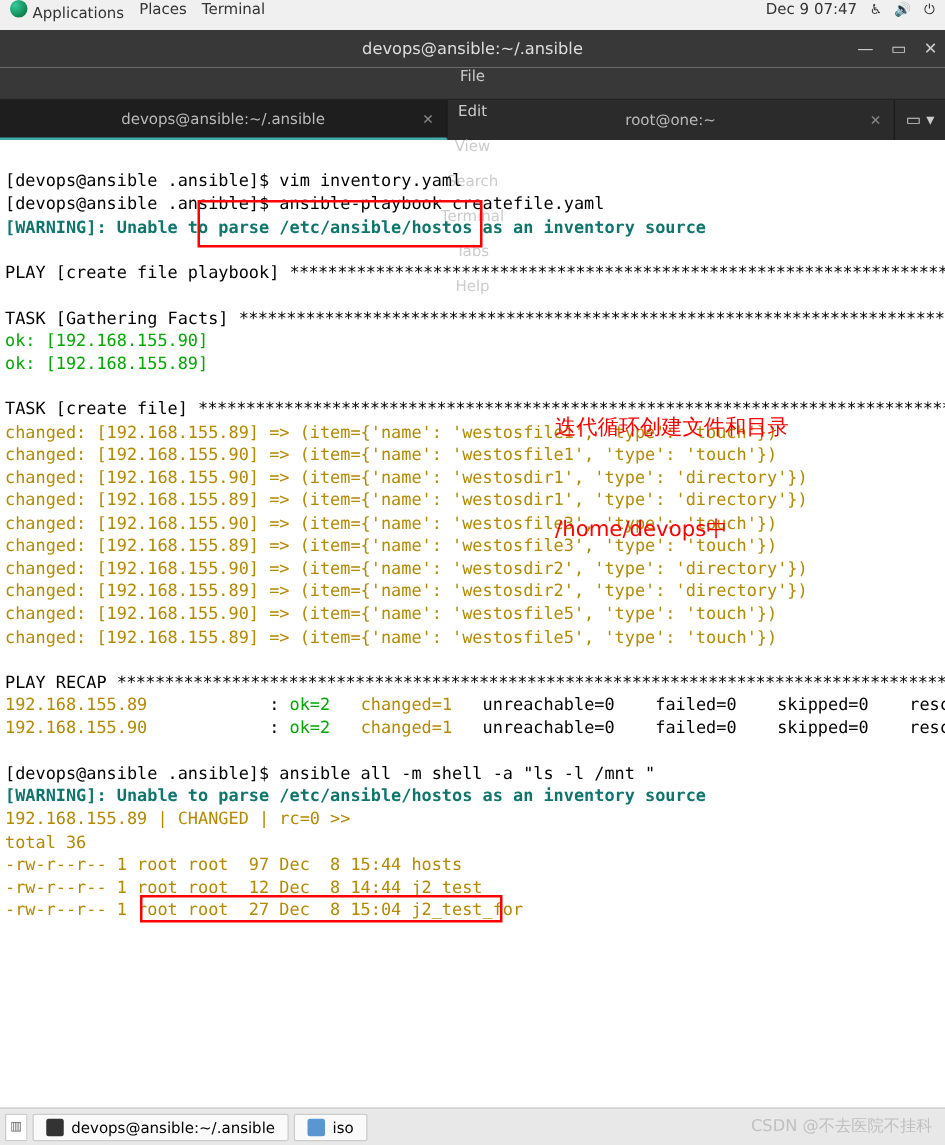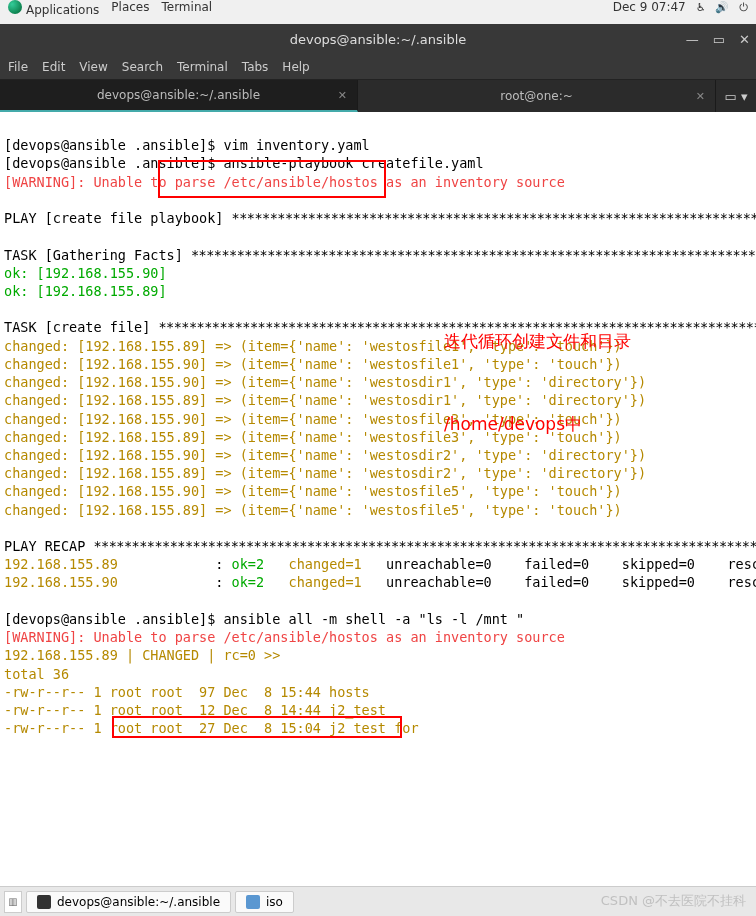--- a/index.html
+++ b/index.html
@@ -4,29 +4,29 @@
 <style>
 * { margin: 0; padding: 0; box-sizing: border-box; }
 body { width: 756px; height: 916px; font-family: "DejaVu Sans", sans-serif; font-size: 13px; background: #fff; overflow: hidden; position: relative; }
 .topbar { height: 24px; background: #f0f0f0; display: flex; align-items: flex-start; padding: 0 8px; font-size: 12px; color: #333; justify-content: space-between; }
 .topbar-left { display: flex; gap: 12px; }
 .topbar-left .activities-icon { width: 14px; height: 14px; border-radius: 50%; background: radial-gradient(circle at 30% 30%, #3c9, #063); display: inline-block; margin-right: 4px; }
 .topbar-right { display: flex; gap: 10px; align-items: center; }
 .sys-icon { font-size: 11px; color: #333; }
 .titlebar { height: 30px; background: #383838; color: #ddd; display: flex; align-items: center; justify-content: center; position: relative; font-size: 13px; }
 .titlebar .win-controls { position: absolute; right: 6px; display: flex; gap: 14px; font-size: 13px; color: #ccc; }
-.menubar { height: 26px; background: #383838; color: #ccc; display: flex; align-items: center; padding: 0 8px; gap: 14px; font-size: 12px; border-bottom: 1px solid #222; }
+.menubar { height: 26px; background: #383838; color: #ccc; display: flex; align-items: center; padding: 0 8px; gap: 14px; font-size: 12px; border-bottom: 1px solid #222; flex-direction: column; }
 .tabbar { height: 32px; background: #2b2b2b; display: flex; align-items: stretch; }
 .tab { flex: 1; display: flex; align-items: center; justify-content: center; color: #bbb; font-size: 12px; position: relative; border-right: 1px solid #1a1a1a; }
 .tab.active { background: #1e1e1e; border-bottom: 2px solid #4aa; }
 .tab .close-x { position: absolute; right: 10px; color: #888; font-size: 11px; }
 .tab-extra { width: 40px; display: flex; align-items: center; justify-content: center; color: #ccc; }
 .terminal { font-family: "DejaVu Sans Mono", monospace; font-size: 13.5px; line-height: 1.35; background: #fff; color: #000; padding: 6px 4px 4px 4px; white-space: pre; }
 .prompt-host { color: #000; }
-.warn { color: #ef4444; }
+.warn { color: #0f766e; font-weight: bold; }
 .ok { color: #0a0; }
 .changed { color: #b58900; }
 .recap-host { color: #b58900; }
 .shell-out { color: #b58900; }
 .stars { color: #000; letter-spacing: -0.5px; }
 .redbox1 { position: absolute; border: 2px solid red; pointer-events: none; }
 .redtext { position: absolute; color: red; font-family: "DejaVu Sans", sans-serif; font-size: 17px; pointer-events: none; }
 .taskbar { position: absolute; bottom: 0; left: 0; right: 0; height: 30px; background: #e8e8e8; border-top: 1px solid #ccc; display: flex; align-items: center; padding: 0 4px; gap: 4px; font-size: 12px; }
 .taskbar-btn { display: flex; align-items: center; gap: 6px; padding: 3px 10px; background: #fafafa; border: 1px solid #ccc; border-radius: 2px; height: 22px; }
 .taskbar-btn .tb-icon { width: 14px; height: 14px; display: inline-block; }

